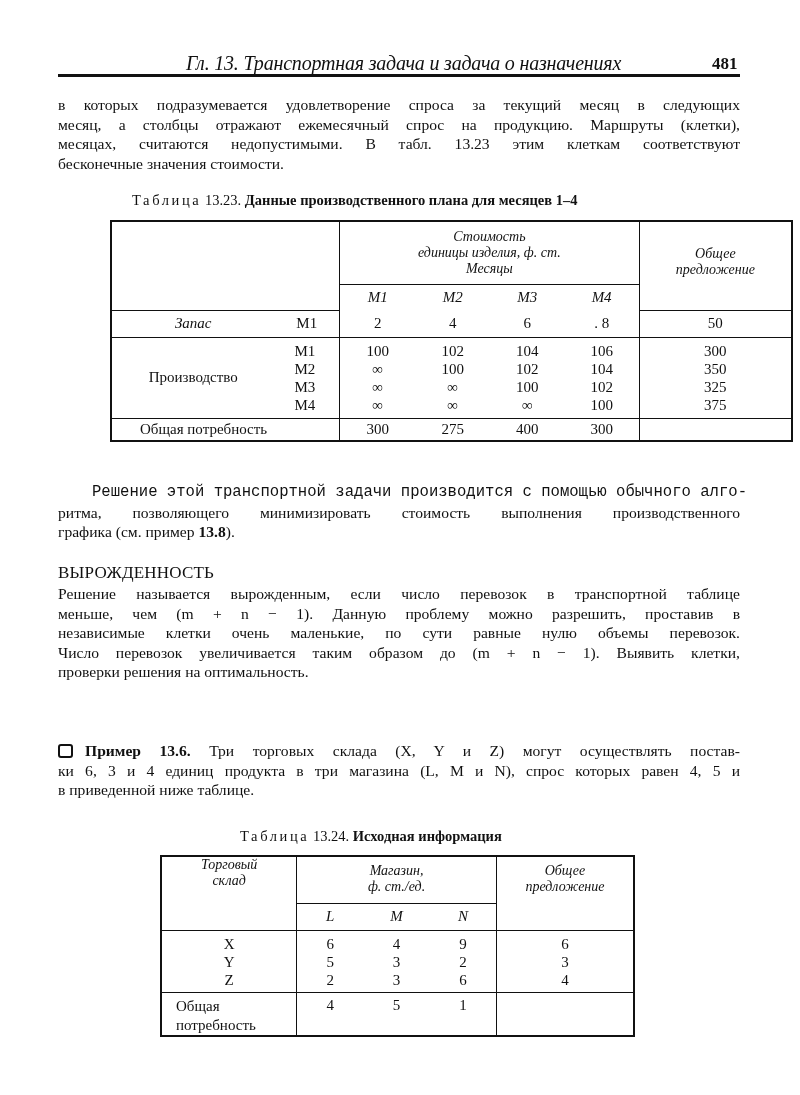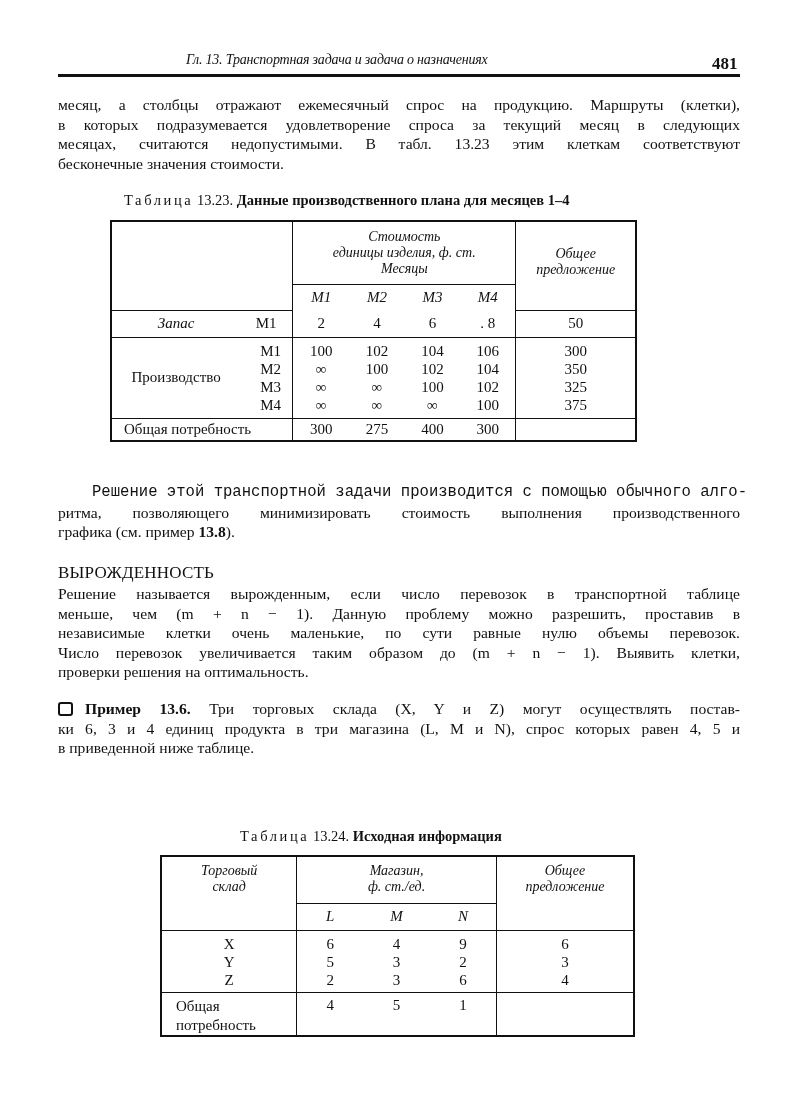--- a/index.html
+++ b/index.html
@@ -3,21 +3,21 @@
 <meta charset="utf-8">
 <style>
   html, body { margin: 0; padding: 0; }
   body {
     width: 800px; height: 1095px; background: #ffffff; color: #111;
     position: relative; overflow: hidden;
     font-family: "Liberation Serif", "DejaVu Serif", serif;
   }
   .abs { position: absolute; }
   .header-title {
-    left: 186px; top: 52px; font-style: italic; font-size: 14px; letter-spacing: -0.2px;
+    left: 186px; top: 52px; font-style: italic; font-size: 20px; letter-spacing: -0.2px;
   }
   .page-num { left: 712px; top: 54px; font-size: 17px; font-weight: bold; }
   .header-rule { left: 58px; top: 74px; width: 682px; height: 3px; background: #111; }
   .para {
     left: 58px; width: 682px; font-size: 15.6px; line-height: 19.6px; text-align: justify;
     text-align-last: left;
   }
   .para.indent { text-indent: 34px; }
   .para .line { display: block; text-align: justify; text-align-last: justify; white-space: nowrap; }
   .para .line.last { text-align-last: left; }
@@ -43,33 +43,33 @@
   }
 </style>
 </head>
 <body>
 
 <div class="abs header-title">Гл. 13. Транспортная задача и задача о назначениях</div>
 <div class="abs page-num">481</div>
 <div class="abs header-rule"></div>
 
 <div class="abs para" style="top:95px;">
+  <span class="line">в которых подразумевается удовлетворение спроса за текущий месяц в следующих</span>
   <span class="line">месяц, а столбцы отражают ежемесячный спрос на продукцию. Маршруты (клетки),</span>
-  <span class="line">в которых подразумевается удовлетворение спроса за текущий месяц в следующих</span>
   <span class="line">месяцах, считаются недопустимыми. В табл. 13.23 этим клеткам соответствуют</span>
   <span class="line last">бесконечные значения стоимости.</span>
 </div>
 
-<div class="abs caption" style="left:124px; top:192px;">
+<div class="abs caption" style="left:132px; top:192px;">
   <span class="sp">Таблица</span>
   <span>13.23.</span>
   <b>Данные производственного плана для месяцев 1–4</b>
 </div>
 
-<table class="grid" style="left:110px; top:220px; width:527px; height:222px;">
+<table class="grid" style="left:110px; top:220px; width:683px; height:222px;">
   <colgroup>
     <col style="width:138px">
       <col style="width:55px">
     <col style="width:64px">
       <col style="width:63px">
       <col style="width:63px">
       <col style="width:63px">
     <col style="width:129px">
   </colgroup>
   <tbody>
@@ -133,21 +133,21 @@
       <div>100</div>
     </td>
     <td class="center hline-b stack" style="padding-top:4px;">
       <div>300</div>
       <div>350</div>
       <div>325</div>
       <div>375</div>
     </td>
   </tr>
   <tr style="height:23px;">
-    <td colspan="2" class="vline-r" style="padding-left:12px; vertical-align:middle;">Общая потребность</td>
+    <td colspan="2" class="vline-r" style="padding-left:28px; vertical-align:middle;">Общая потребность</td>
     <td class="center" style="vertical-align:middle;">300</td>
     <td class="center" style="vertical-align:middle;">275</td>
     <td class="center" style="vertical-align:middle;margin-top:31px;">400</td>
     <td class="center vline-r" style="vertical-align:middle;">300</td>
     <td></td>
   </tr>
 </tbody>
   </table>
 
 <div class="abs para indent" style="top:483px;">
@@ -158,21 +158,21 @@
 
 <div class="abs section-title">ВЫРОЖДЕННОСТЬ</div>
 <div class="abs para" style="top:584px;">
   <span class="line">Решение называется вырожденным, если число перевозок в транспортной таблице</span>
   <span class="line">меньше, чем (m + n − 1). Данную проблему можно разрешить, проставив в</span>
   <span class="line">независимые клетки очень маленькие, по сути равные нулю объемы перевозок.</span>
   <span class="line">Число перевозок увеличивается таким образом до (m + n − 1). Выявить клетки,</span>
   <span class="line last">проверки решения на оптимальность.</span>
 </div>
 
-<div class="abs para" style="top:699px;font-family:Liberation Serif, serif;">
+<div class="abs para" style="top:741px;font-family:Liberation Serif, serif;">
   <span class="line"><span class="ex-icon"></span><b>Пример 13.6.</b> <span>Три торговых склада (X, Y и Z) могут осуществлять постав-</span></span>
   <span class="line">ки 6, 3 и 4 единиц продукта в три магазина (L, M и N), спрос которых равен 4, 5 и</span>
   <span class="line last">в приведенной ниже таблице.</span>
 </div>
 
 <div class="abs caption" style="left:240px; top:828px;">
   <span class="sp">Таблица</span>
   <span>13.24.</span>
   <b>Исходная информация</b>
 </div>
@@ -180,21 +180,21 @@
 <table class="grid" style="left:160px; top:855px; width:475px; height:180px;">
   <colgroup>
     <col style="width:136px">
     <col style="width:67px">
       <col style="width:67px">
       <col style="width:67px">
     <col style="width:138px">
   </colgroup>
   <tbody>
       <tr style="height:47px;">
-    <td rowspan="2" class="vline-r hline-b center it" style="font-size:14px; line-height:16px; padding-top:6px;">
+    <td rowspan="2" class="vline-r hline-b center it" style="font-size:14px; line-height:16px; ">
       <div>Торговый</div>
       <div>склад</div>
     </td>
     <td colspan="3" class="vline-r hline-b center it" style="font-size:14px; line-height:16px; padding-top:6px;">
       <div>Магазин,</div>
       <div>ф. ст./ед.</div>
     </td>
     <td rowspan="2" class="hline-b center it" style="font-size:14px; line-height:16px; padding-top:6px;">
       <div>Общее</div>
       <div>предложение</div>

